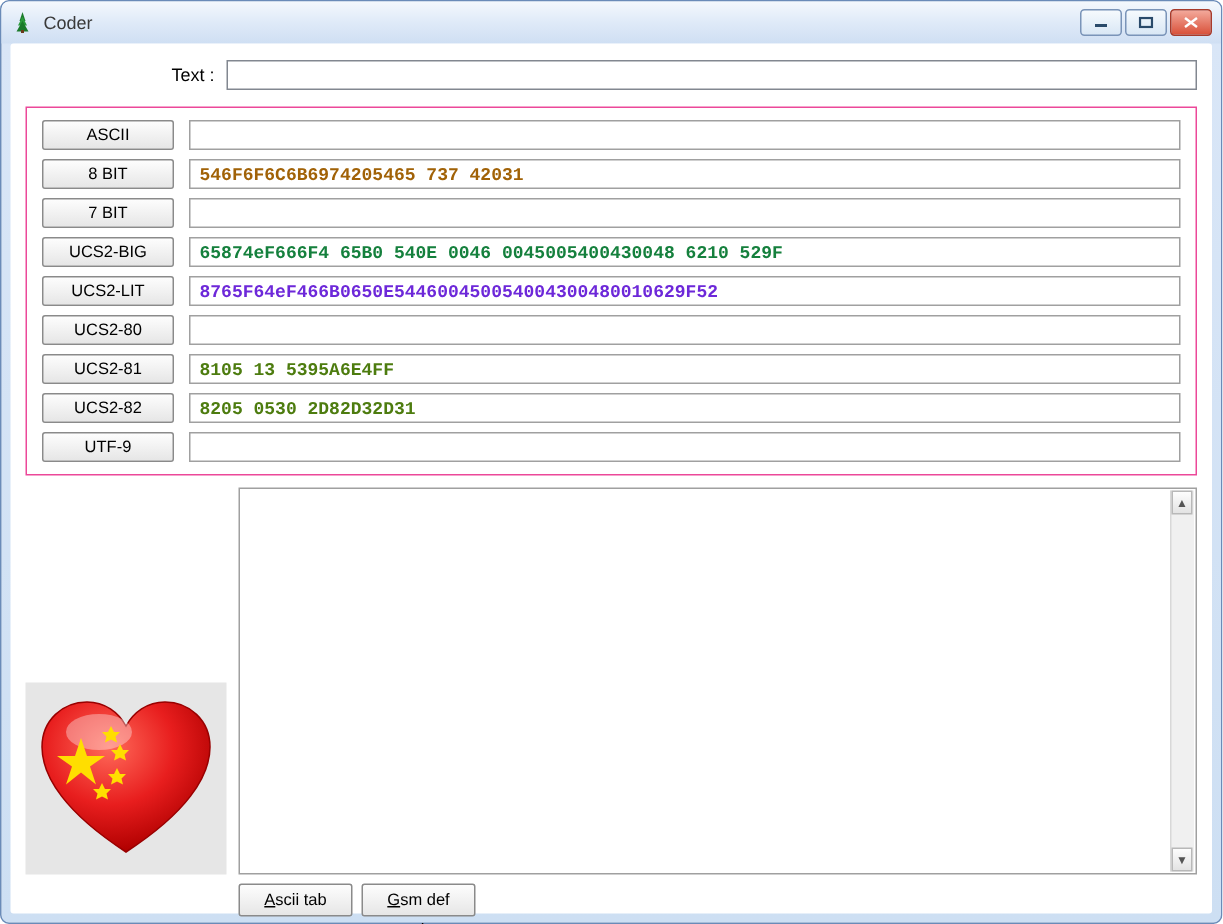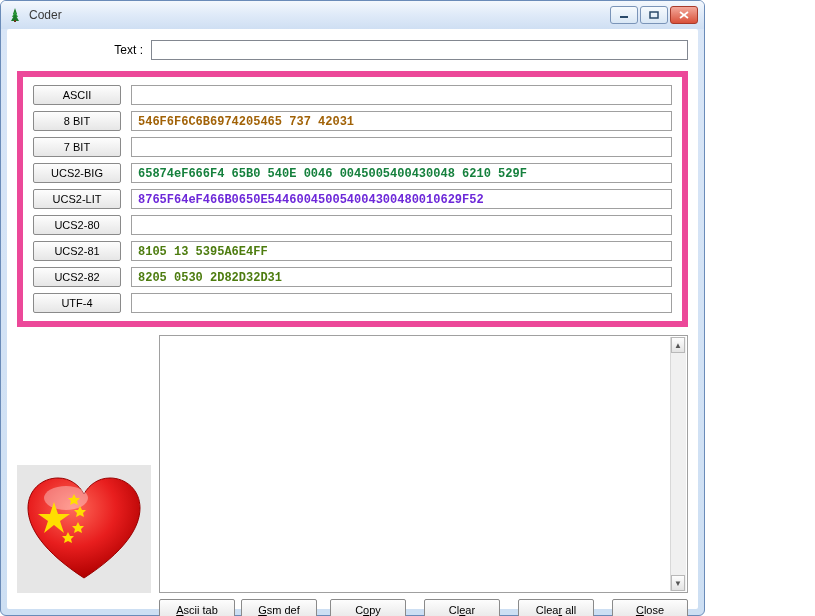--- a/index.html
+++ b/index.html
@@ -4,21 +4,21 @@
 <style>
   * { box-sizing: border-box; }
   body {
     margin: 0;
     font-family: Tahoma, Arial, sans-serif;
     font-size: 11px;
     background: #fff;
     overflow: hidden;
   }
   .window {
-    width: 705px;
+    width: 815px;
     height: 616px;
     background: linear-gradient(to bottom, #e8f0fb 0%, #d9e6f7 4%, #cddff3 100%);
     border: 1px solid #6a8bb8;
     border-radius: 6px;
     position: relative;
   }
   .titlebar {
     height: 28px;
     display: flex;
     align-items: center;
@@ -68,21 +68,21 @@
     text-align: right;
   }
   .text-input {
     flex: 1;
     height: 20px;
     border: 1px solid #828790;
     background: #fff;
     padding: 2px 4px;
   }
   .enc-panel {
-    border: 6px solid #ec4899;
+    border: 1px solid #ec4899;
     padding: 8px 10px 8px 10px;
     margin: 10px 0 8px 0;
   }
   .enc-row {
     display: flex;
     align-items: center;
     margin-bottom: 6px;
   }
   .enc-row:last-child { margin-bottom: 0; }
   .enc-btn {
@@ -245,21 +245,21 @@
       </div>
       <div class="enc-row">
         <div class="enc-btn">UCS2-81</div>
         <div class="enc-field c-blue">8105 13  5395A6E4FF</div>
       </div>
       <div class="enc-row">
         <div class="enc-btn">UCS2-82</div>
         <div class="enc-field c-blue">8205 0530  2D82D32D31</div>
       </div>
       <div class="enc-row">
-        <div class="enc-btn">UTF-4</div>
+        <div class="enc-btn">UTF-9</div>
         <div class="enc-field"></div>
       </div>
 
     </div>
 
     <div class="lower">
       <div class="heart-wrap">
         <div class="heart-box">
           <svg class="heart-svg" viewBox="0 0 120 110">
             <defs>
@@ -287,22 +287,16 @@
           <div class="scroll-arrow down">▼</div>
         </div>
       </div>
     </div>
 
     <div class="bottom-bar">
       <div class="group-left">
         <div class="btn"><span class="ul">A</span><span>scii tab</span></div>
         <div class="btn"><span class="ul">G</span><span>sm def tab</span></div>
       </div>
-      <div class="group-right">
-        <div class="btn">C<span class="ul">o</span>py</div>
-        <div class="btn">Cl<span class="ul">e</span>ar</div>
-        <div class="btn">Clea<span class="ul">r</span> all</div>
-        <div class="btn"><span class="ul">C</span>lose</div>
-      </div>
     </div>
 
   </div>
 </div>
 
 </body></html>

